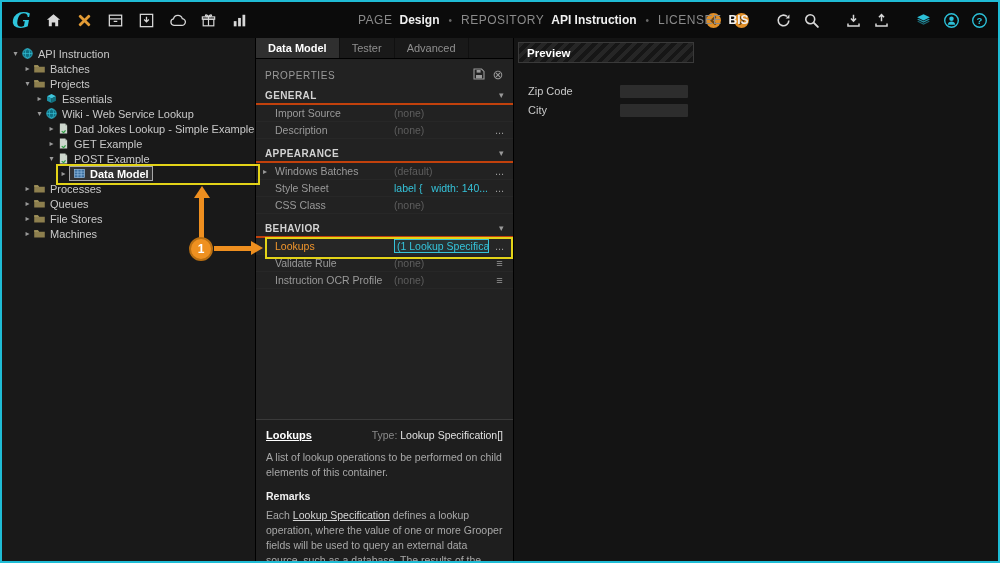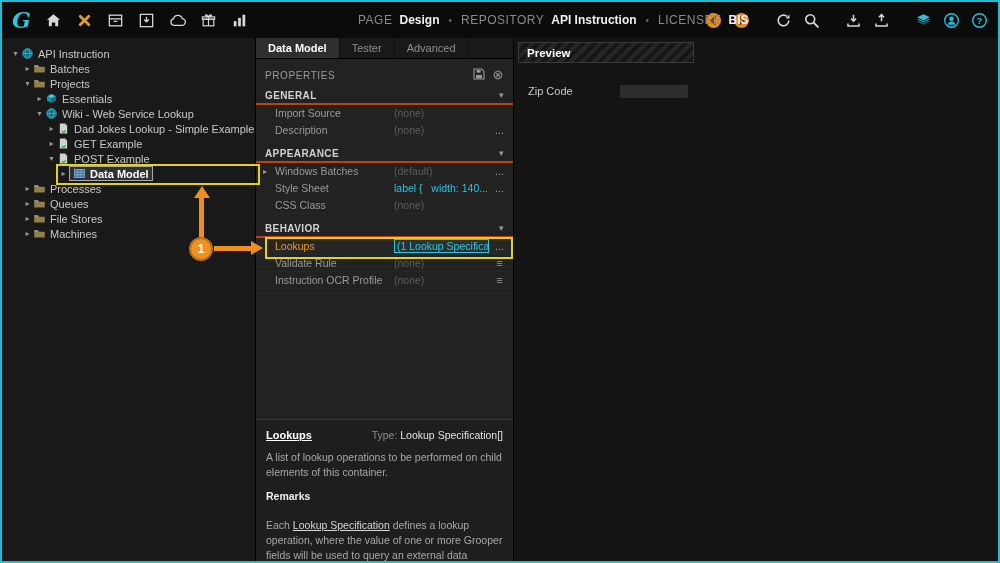--- a/index.html
+++ b/index.html
@@ -52,21 +52,21 @@
   .prow.highlight{background:#262626}
   .plabel.orange{color:#f0952d}
   .pvalue.vbox{border:1px solid #35c3da;background:rgba(53,195,218,.08);color:#35c3da;height:14px;line-height:13px;padding:0 2px;margin-right:3px}
 
   .help{margin-top:auto;height:142px;border-top:1px solid #3a3a3a;background:#1e1e1e;padding:8px 10px;font-size:10.5px;color:#a8a8a8;line-height:1.4;overflow:hidden}
   .help-head{display:flex;align-items:baseline;margin-bottom:7px}
   .help-title{color:#fff;font-weight:bold;text-decoration:underline;font-size:11px}
   .help-type{margin-left:auto}
   .type-label{color:#8a8a8a}
   .type-link{color:#e0e0e0;cursor:pointer}
-  .help-remarks-title{color:#efefef;font-weight:bold;margin:9px 0 15px}
+  .help-remarks-title{color:#efefef;font-weight:bold;margin:9px 0 5px}
   .inline-link{color:#d6d6d6;text-decoration:underline;cursor:pointer}
 
   
   .preview-panel{flex:1;background:#141414;padding:4px;min-width:0}
   .preview-header{width:176px;height:21px;display:flex;align-items:center;padding:0 8px;color:#fff;font-weight:bold;font-size:11.5px;border:1px solid #3a3a3a;background:repeating-linear-gradient(135deg,#262626 0 4px,#161616 4px 8px)}
   .pv-form{margin:22px 0 0 10px}
   .pv-row{display:flex;align-items:flex-start;height:19px}
   .pv-row label{width:92px;flex:0 0 92px;font-size:11px;color:#c9c9c9}
   .pv-row input{width:68px;height:13px;background:#2d2d2d;border:0;border-radius:1px;color:#ddd;font-size:10px;padding:0 3px;outline:none}
 
@@ -453,20 +453,24 @@
 
     <div class="preview-panel">
       <div class="preview-header">
         <span>Preview</span>
       </div>
       <div class="pv-form">
         <div class="pv-row">
           <label>Zip Code</label>
           <input value="" style="">
         </div>
+        <div class="pv-row">
+          <label>City</label>
+          <input value="" style="">
+        </div>
       </div>
     </div>
   </div>
 
   <div class="ann ann-box ann-tree-box"></div>
   <div class="ann ann-vhead"></div>
   <div class="ann ann-vshaft"></div>
   <div class="ann ann-circle">1</div>
   <div class="ann ann-hshaft"></div>
   <div class="ann ann-hhead"></div>

